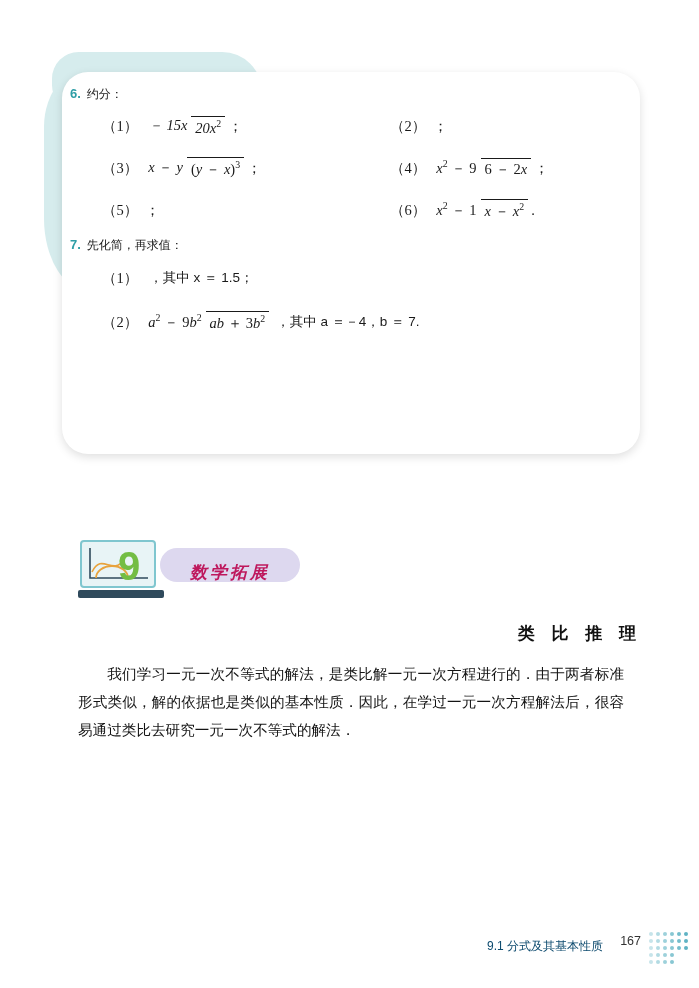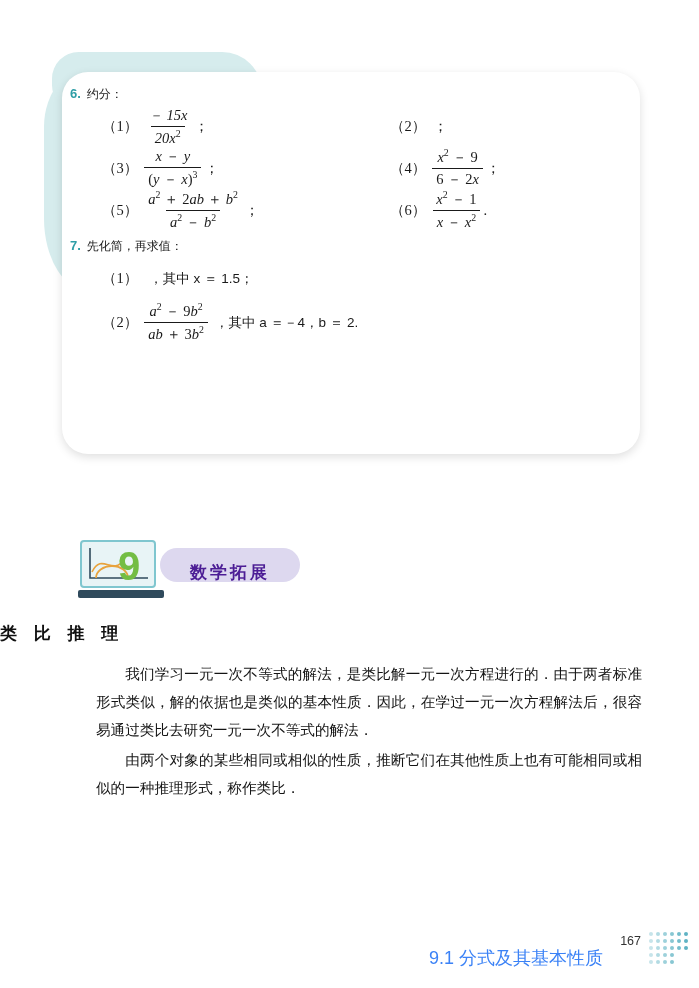--- a/index.html
+++ b/index.html
@@ -52,21 +52,21 @@
   .item{
     display:flex;align-items:center;
     min-height:42px;
     box-sizing:border-box;
   }
   .item.left{width:300px;padding-left:32px;}
   .item.right{width:266px;padding-left:20px;}
   .item.full{width:100%;padding-left:32px;min-height:44px;}
 
   .label{margin-right:5px;font-family:"Liberation Serif",serif;font-size:14.5px;}
-  .frac{display:inline-flex;flex-direction:column;align-items:center;vertical-align:middle;margin:0 1px;}
+  .frac{display:inline-flex;flex-direction:row;align-items:center;vertical-align:middle;margin:0 1px;}
   .frac .num{padding:0 4px 1px 4px;}
   .frac .den{padding:1px 4px 0 4px;border-top:1.1px solid #1a1a1a;}
   .mi{font-style:italic;font-family:"Liberation Serif",serif;}
   sup.spn{font-size:0.68em;vertical-align:super;font-style:normal;}
   .tail{margin-left:2px;}
   .cond{margin-left:6px;font-family:"Liberation Sans",sans-serif;font-size:13.5px;}
 
   
   .banner{position:absolute;left:78px;top:540px;width:230px;height:62px;}
   .laptop{position:absolute;left:0;top:0;width:86px;height:62px;}
@@ -84,43 +84,43 @@
     font-size:40px;font-weight:bold;color:#73bd44;line-height:1;
   }
   .pill{
     position:absolute;left:82px;top:8px;width:140px;height:34px;
     background:#ddd8ef;border-radius:17px;
   }
   .pill span{
     position:absolute;left:0;top:0;width:140px;height:48px;
     display:flex;align-items:center;justify-content:center;
     font-family:"Liberation Sans",sans-serif;font-weight:bold;
-    font-size:17px;letter-spacing:3px;color:#4c1d95;
+    font-size:17px;letter-spacing:3px;color:#be185d;font-style:italic;
   }
 
   .sect-title{
-    position:absolute;left:0;top:622px;width:642px;text-align:left;
+    position:absolute;left:0;top:622px;width:642px;text-align:right;
     font-family:"Liberation Sans",sans-serif;font-weight:bold;
     font-size:17px;letter-spacing:6px;color:#111;
   }
 
   .body-text{
-    position:absolute;left:96px;top:660px;width:546px;
+    position:absolute;left:78px;top:660px;width:546px;
     font-family:"Liberation Serif",serif;
     font-size:14.6px;line-height:28px;color:#141414;
     text-align:justify;
   }
   .body-text p{margin:0 0 2px 0;text-indent:2em;}
 
   .footer{
     position:absolute;left:0;bottom:34px;width:699px;height:20px;
   }
   .f-chap{
-    position:absolute;right:96px;top:12px;
-    font-family:"Liberation Sans",sans-serif;font-size:18px;color:#3b82f6;
+    position:absolute;right:96px;top:4px;
+    font-family:"Liberation Sans",sans-serif;font-size:12px;color:#0c4a6e;
   }
   .f-page{
     position:absolute;right:58px;top:0;
     font-family:"Liberation Sans",sans-serif;font-size:12.5px;color:#333;
   }
   .dots{position:absolute;right:4px;top:-6px;width:46px;height:30px;}
   .dots i{
     position:absolute;width:4px;height:4px;border-radius:50%;
     background:#5fb3c4;display:block;
   }
@@ -170,24 +170,20 @@
         <span class="label">（4）</span>
         <span class="frac">
           <span class="num"><span class="mi">x</span><sup class="spn">2</sup> － 9</span>
           <span class="den">6 － 2<span class="mi">x</span></span>
         </span>
         <span class="tail">；</span>
       </div>
 
       <div class="item left">
         <span class="label">（5）</span>
-        <span class="frac">
-          <span class="num"><span class="mi">a</span><sup class="spn">2</sup> ＋ 2<span class="mi">ab</span> ＋ <span class="mi">b</span><sup class="spn">2</sup></span>
-          <span class="den"><span class="mi">a</span><sup class="spn">2</sup> － <span class="mi">b</span><sup class="spn">2</sup></span>
-        </span>
         <span class="tail">；</span>
       </div>
 
       <div class="item right">
         <span class="label">（6）</span>
         <span class="frac">
           <span class="num"><span class="mi">x</span><sup class="spn">2</sup> － 1</span>
           <span class="den"><span class="mi">x</span> － <span class="mi">x</span><sup class="spn">2</sup></span>
         </span>
         <span class="tail">.</span>
@@ -205,21 +201,21 @@
         <span class="label">（1）</span>
         <span class="cond">，其中 x ＝ 1.5；</span>
       </div>
 
       <div class="item full">
         <span class="label">（2）</span>
         <span class="frac">
           <span class="num"><span class="mi">a</span><sup class="spn">2</sup> － 9<span class="mi">b</span><sup class="spn">2</sup></span>
           <span class="den"><span class="mi">ab</span> ＋ 3<span class="mi">b</span><sup class="spn">2</sup></span>
         </span>
-        <span class="cond">，其中 a ＝－4，b ＝ 2.</span>
+        <span class="cond">，其中 a ＝－4，b ＝ 7.</span>
       </div>
     </div>
 
   </div>
 
   <div class="banner">
     <div class="laptop">
       <div class="screen">
         <svg width="72" height="44" viewBox="0 0 72 44">
           <path d="M8 6 L8 36 L66 36" stroke="#2f4a5c" stroke-width="1.6" fill="none"></path>
@@ -232,21 +228,20 @@
     </div>
     <div class="pill">
       <span>数学拓展</span>
     </div>
   </div>
 
   <div class="sect-title">类 比 推 理</div>
 
   <div class="body-text">
     <p>我们学习一元一次不等式的解法，是类比解一元一次方程进行的．由于两者标准形式类似，解的依据也是类似的基本性质．因此，在学过一元一次方程解法后，很容易通过类比去研究一元一次不等式的解法．</p>
-    <p>由两个对象的某些相同或相似的性质，推断它们在其他性质上也有可能相同或相似的一种推理形式，称作类比．</p>
   </div>
 
   <div class="footer">
     <div class="f-chap">9.1  分式及其基本性质</div>
     <div class="f-page">167</div>
     <div class="dots">
         <i style="left: 0px; top: 4px; opacity: 0.35;"></i>
         <i style="left: 7px; top: 4px; opacity: 0.48;"></i>
         <i style="left: 14px; top: 4px; opacity: 0.61;"></i>
         <i style="left: 21px; top: 4px; opacity: 0.74;"></i>

